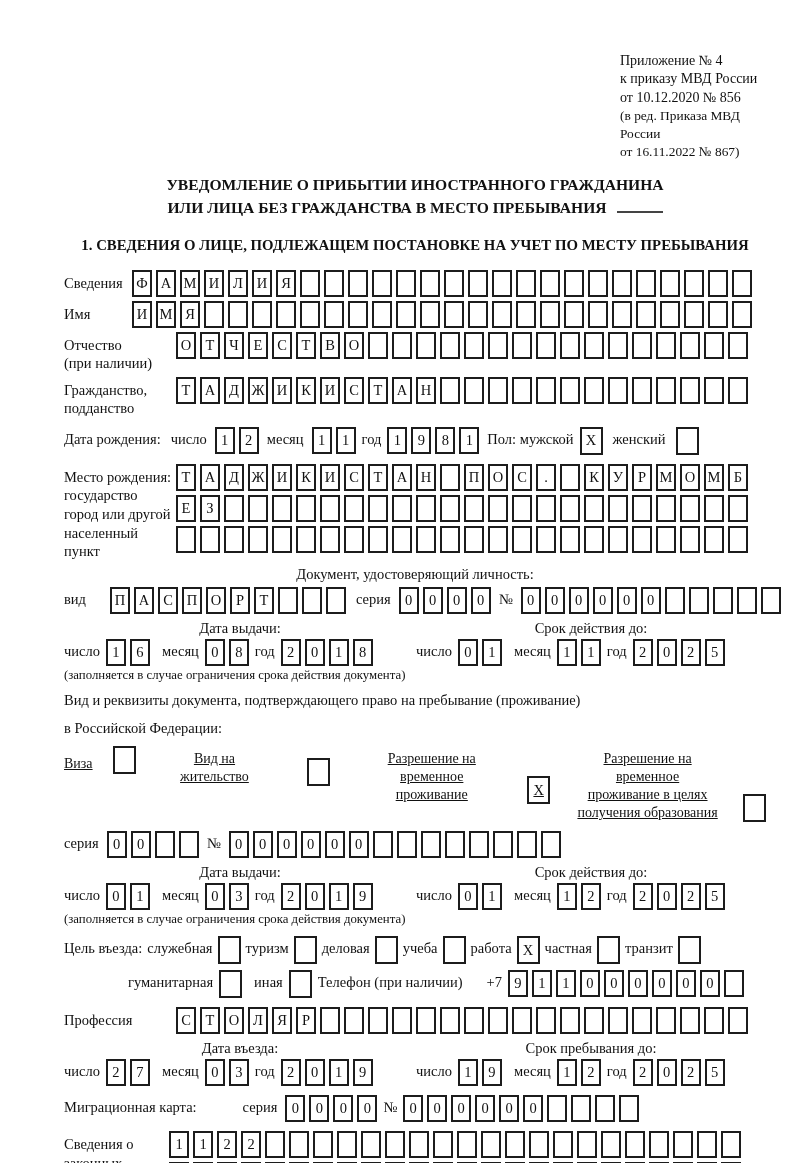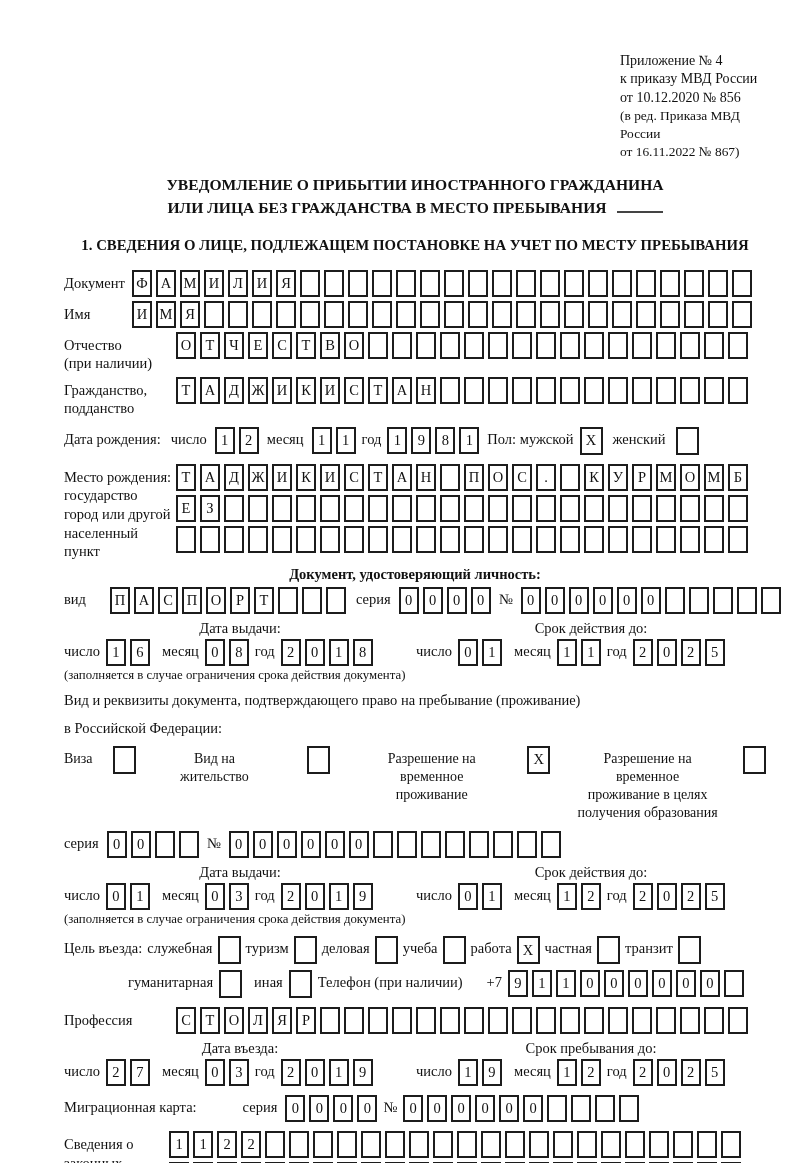--- a/index.html
+++ b/index.html
@@ -24,34 +24,34 @@
   .inlbl{font-size:14.5px;padding-top:4px;white-space:nowrap;}
   .cells{display:flex;gap:4px;flex-wrap:nowrap;}
   .cell{box-sizing:border-box;width:20px;height:27px;border:2px solid #1c1c1c;
         display:flex;align-items:center;justify-content:center;
         font-size:14.5px;flex-shrink:0;background:#fff;}
   .cb .cell{width:23px;height:28px;}
   .gap6{margin-left:6px;} .gap8{margin-left:8px;} .gap10{margin-left:10px;}
 
   .stack{display:flex;flex-direction:column;gap:4px;}
 
-  .doc-heading{text-align:center;font-weight:bold;font-size:14.5px;margin:5px 0 4px 0;}
+  .doc-heading{text-align:center;font-weight:normal;font-size:14.5px;margin:5px 0 4px 0;}
 
   .datepair{display:flex;margin-top:6px;font-family:Liberation Serif, serif;}
   .dhalf{display:flex;flex-direction:column;}
   .dhalf.left{width:352px;}
   .dhalf.right{flex:1;}
   .dtitle{font-size:14.5px;text-align:center;margin-bottom:2px;}
   .dline{display:flex;align-items:flex-start;gap:6px;}
   .note{font-size:12.8px;text-align:left;margin-top:2px;}
 
   .plain{font-size:14.5px;line-height:1.55;margin-top:6px;}
 
   .optrow{display:flex;align-items:flex-start;gap:10px;margin-top:6px;}
-  .opt{display:flex;align-items:flex-start;gap:20px;}
+  .opt{display:flex;align-items:flex-end;gap:20px;text-decoration:underline;}
   .olabel{font-size:14px;line-height:1.3;white-space:pre-line;text-align:center;padding-top:4px;}
 </style>
 </head>
 <body>
 
 <div class="page">
 
   <div class="appendix">
     <div>Приложение № 4</div>
     <div>к приказу МВД России</div>
@@ -64,21 +64,21 @@
   <div class="title">
     <div>УВЕДОМЛЕНИЕ О ПРИБЫТИИ ИНОСТРАННОГО ГРАЖДАНИНА</div>
     <div><span>ИЛИ ЛИЦА БЕЗ ГРАЖДАНСТВА В МЕСТО ПРЕБЫВАНИЯ</span><span class="blank-line"></span></div>
   </div>
 
   <div class="sec-heading">1. СВЕДЕНИЯ О ЛИЦЕ, ПОДЛЕЖАЩЕМ ПОСТАНОВКЕ НА УЧЕТ ПО МЕСТУ ПРЕБЫВАНИЯ</div>
 
   <div class="formbody">
 
     <div class="frow">
-      <div class="flabel w68">Документ</div>
+      <div class="flabel w68">Сведения</div>
       <div class="cells">
           <div class="cell">Ф</div>
           <div class="cell">А</div>
           <div class="cell">М</div>
           <div class="cell">И</div>
           <div class="cell">Л</div>
           <div class="cell">И</div>
           <div class="cell">Я</div>
           <div class="cell"></div>
           <div class="cell"></div>

